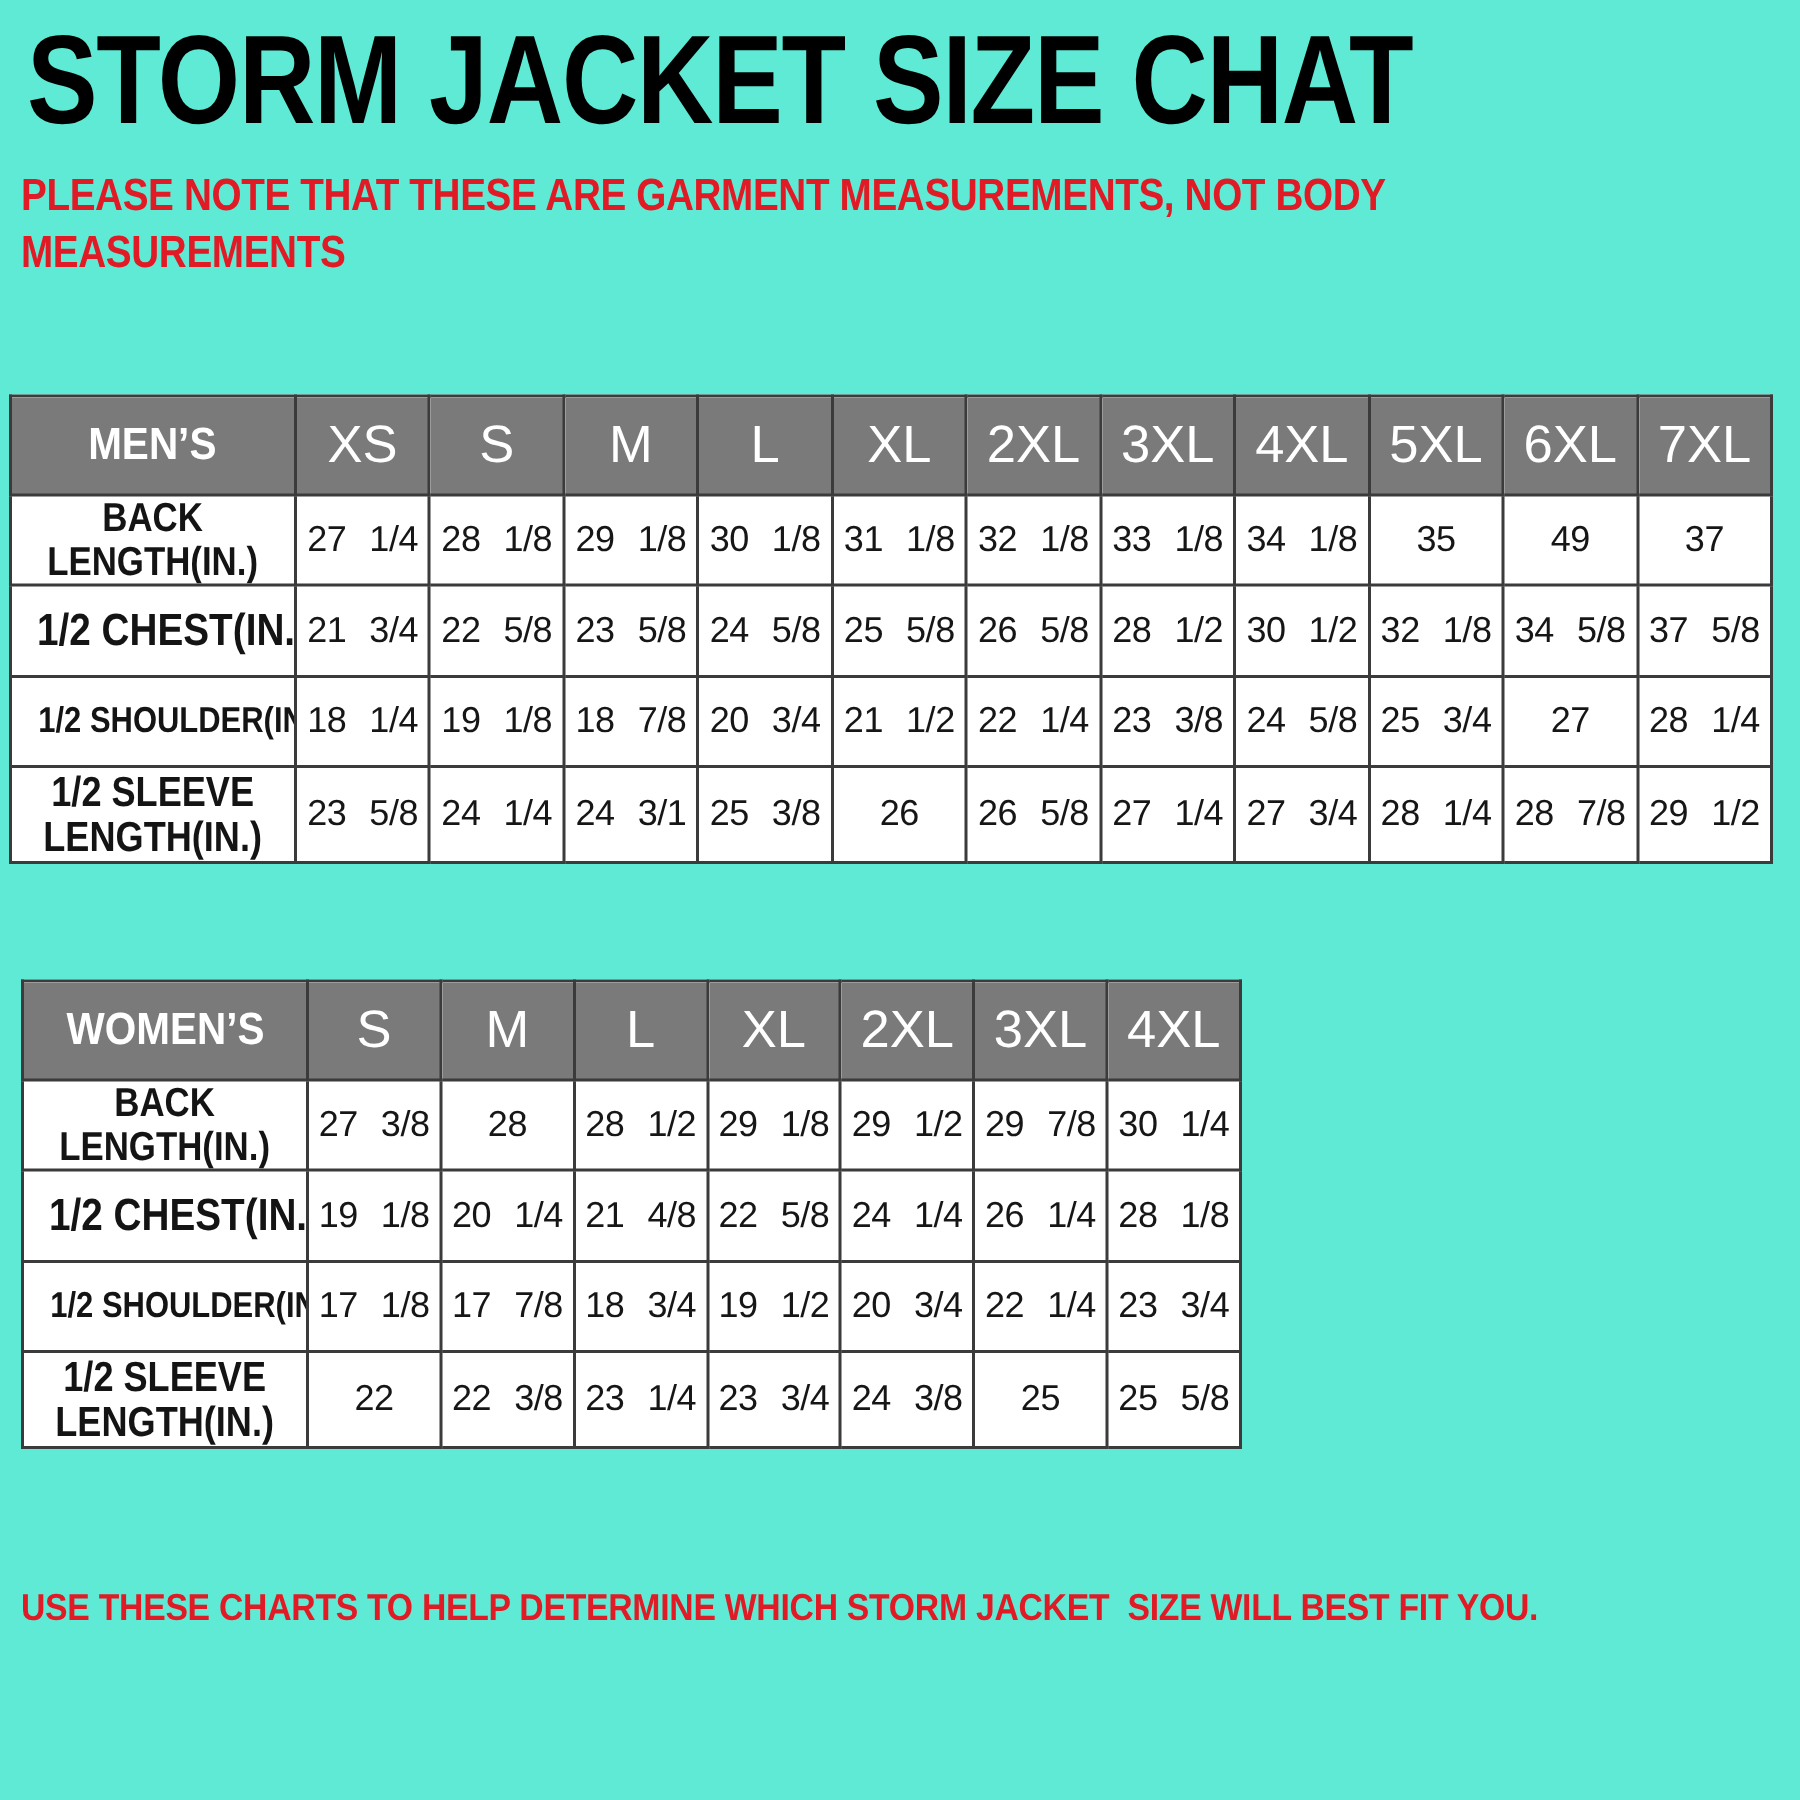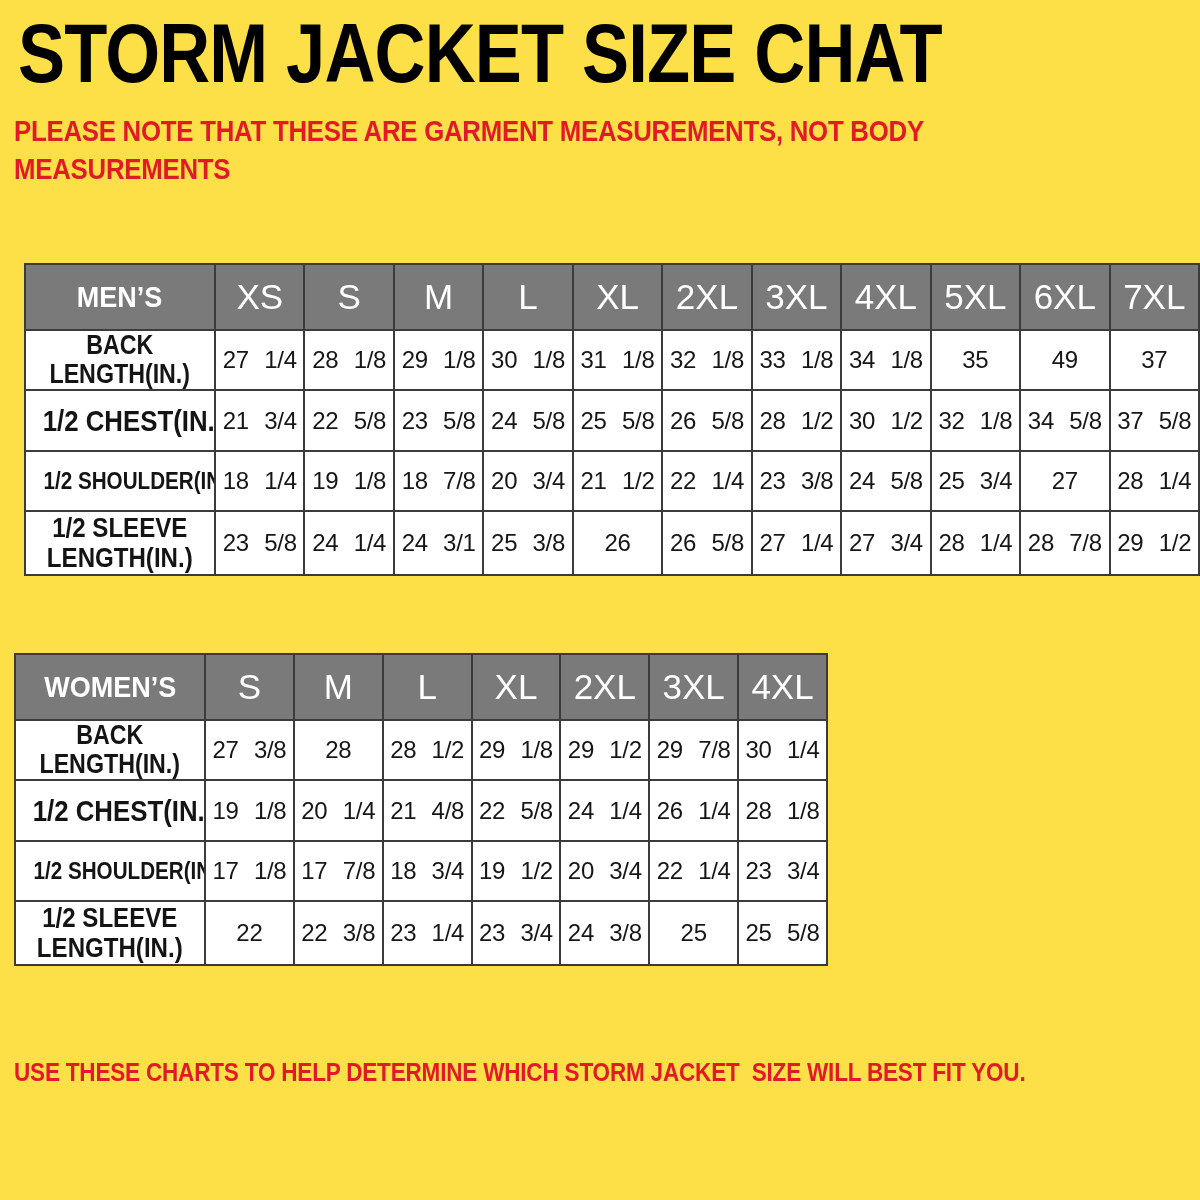--- a/index.html
+++ b/index.html
@@ -1,17 +1,17 @@
 <!DOCTYPE html>
 <html><head>
 <meta charset="utf-8">
 <style>
   html,body{margin:0;padding:0;background:#ffffff;}
   body{font-family:"Liberation Sans",sans-serif;}
-  #page{position:relative;width:1200px;height:1200px;background:#fde047;overflow:hidden;}
+  #page{position:relative;width:1200px;height:1200px;background:#5eead4;overflow:hidden;}
 
   
   .page-title{
     position:absolute;left:18px;top:14px;
     font-size:84px;font-weight:700;color:#000;
     white-space:nowrap;letter-spacing:-1px;
     transform:scaleX(0.84);transform-origin:left top;
     line-height:78px;
   }
 
@@ -25,21 +25,21 @@
 
   
   .footer-note{
     position:absolute;left:14px;top:1058px;
     font-size:25px;font-weight:700;color:#e11b25;
     white-space:pre;letter-spacing:-0.2px;
     transform:scaleX(0.9);transform-origin:left top;
   }
 
   
-  .tbl-wrap-mens{position:absolute;left:24px;top:263px;width:1176px;border-radius:21px;}
+  .tbl-wrap-mens{position:absolute;left:6px;top:263px;width:1176px;border-radius:21px;}
   .tbl-wrap-womens{position:absolute;left:14px;top:653px;width:814px;}
   table.size-table{
     border-collapse:collapse;table-layout:fixed;width:100%;
     background:#fff;
   }
   table.size-table th,table.size-table td{
     border:2px solid #3b3b3b;text-align:center;vertical-align:middle;
     padding:0 2px;overflow:hidden;
   }
   col.label-col{width:190px;}

